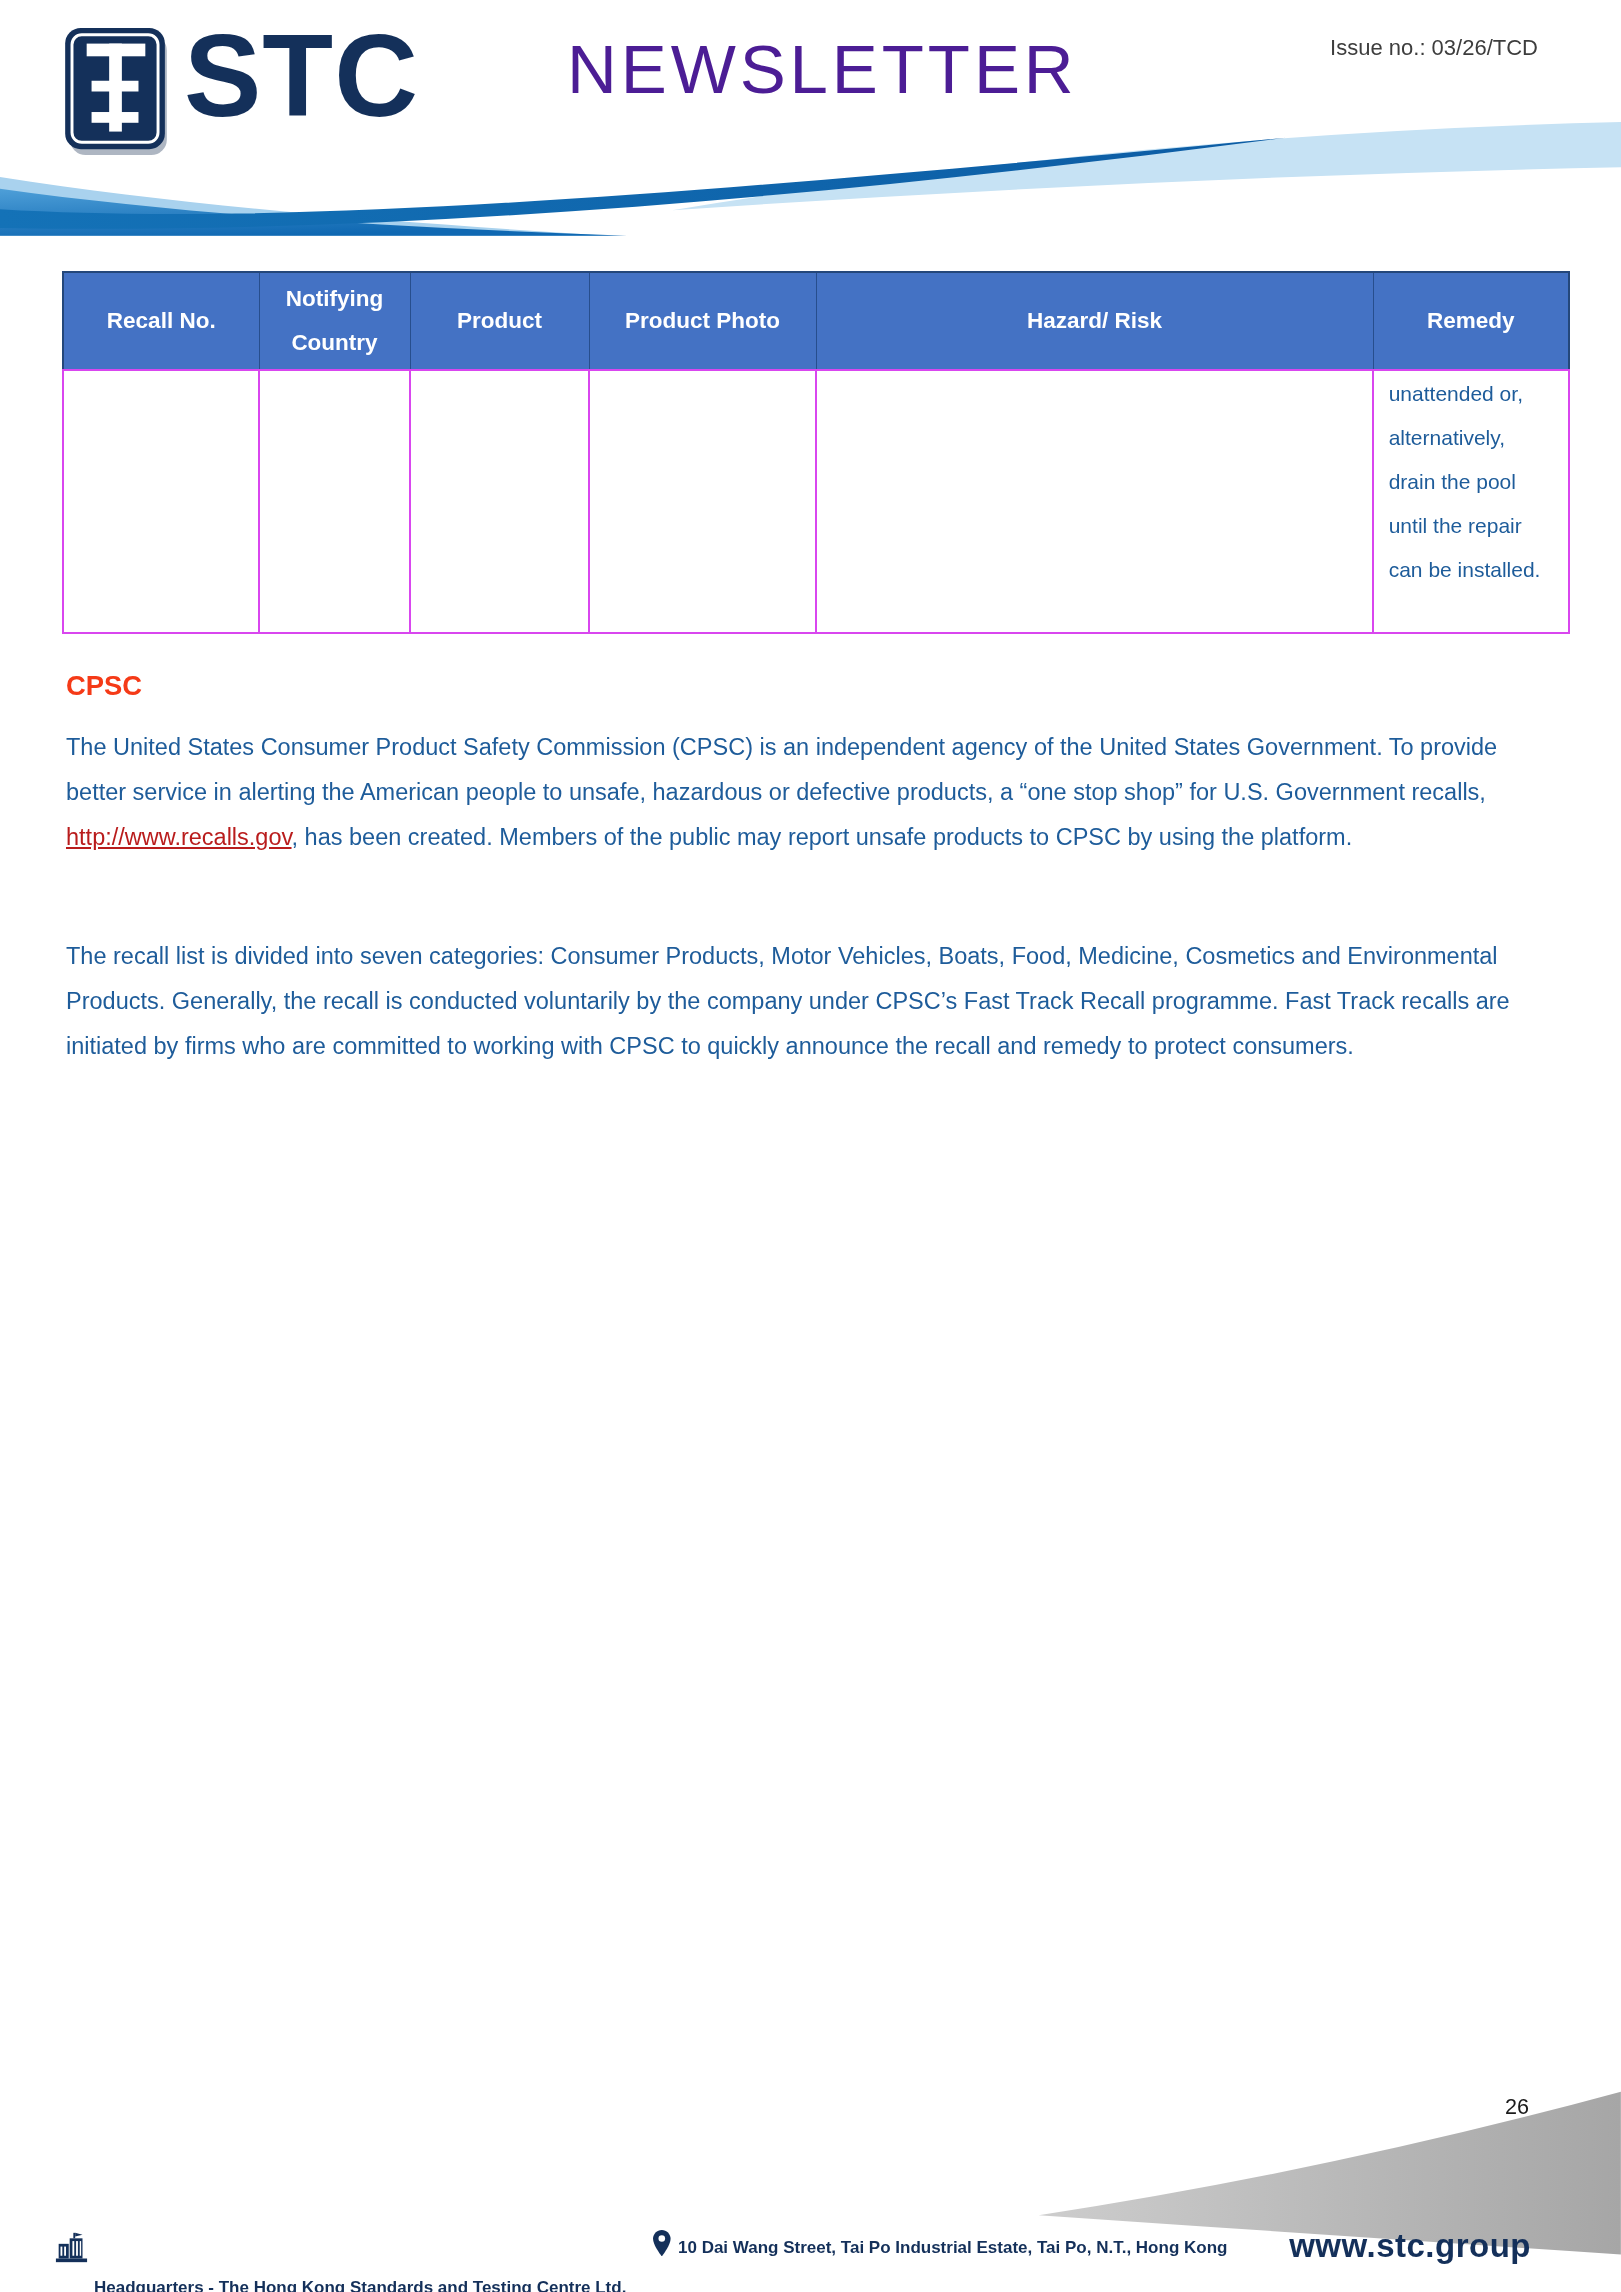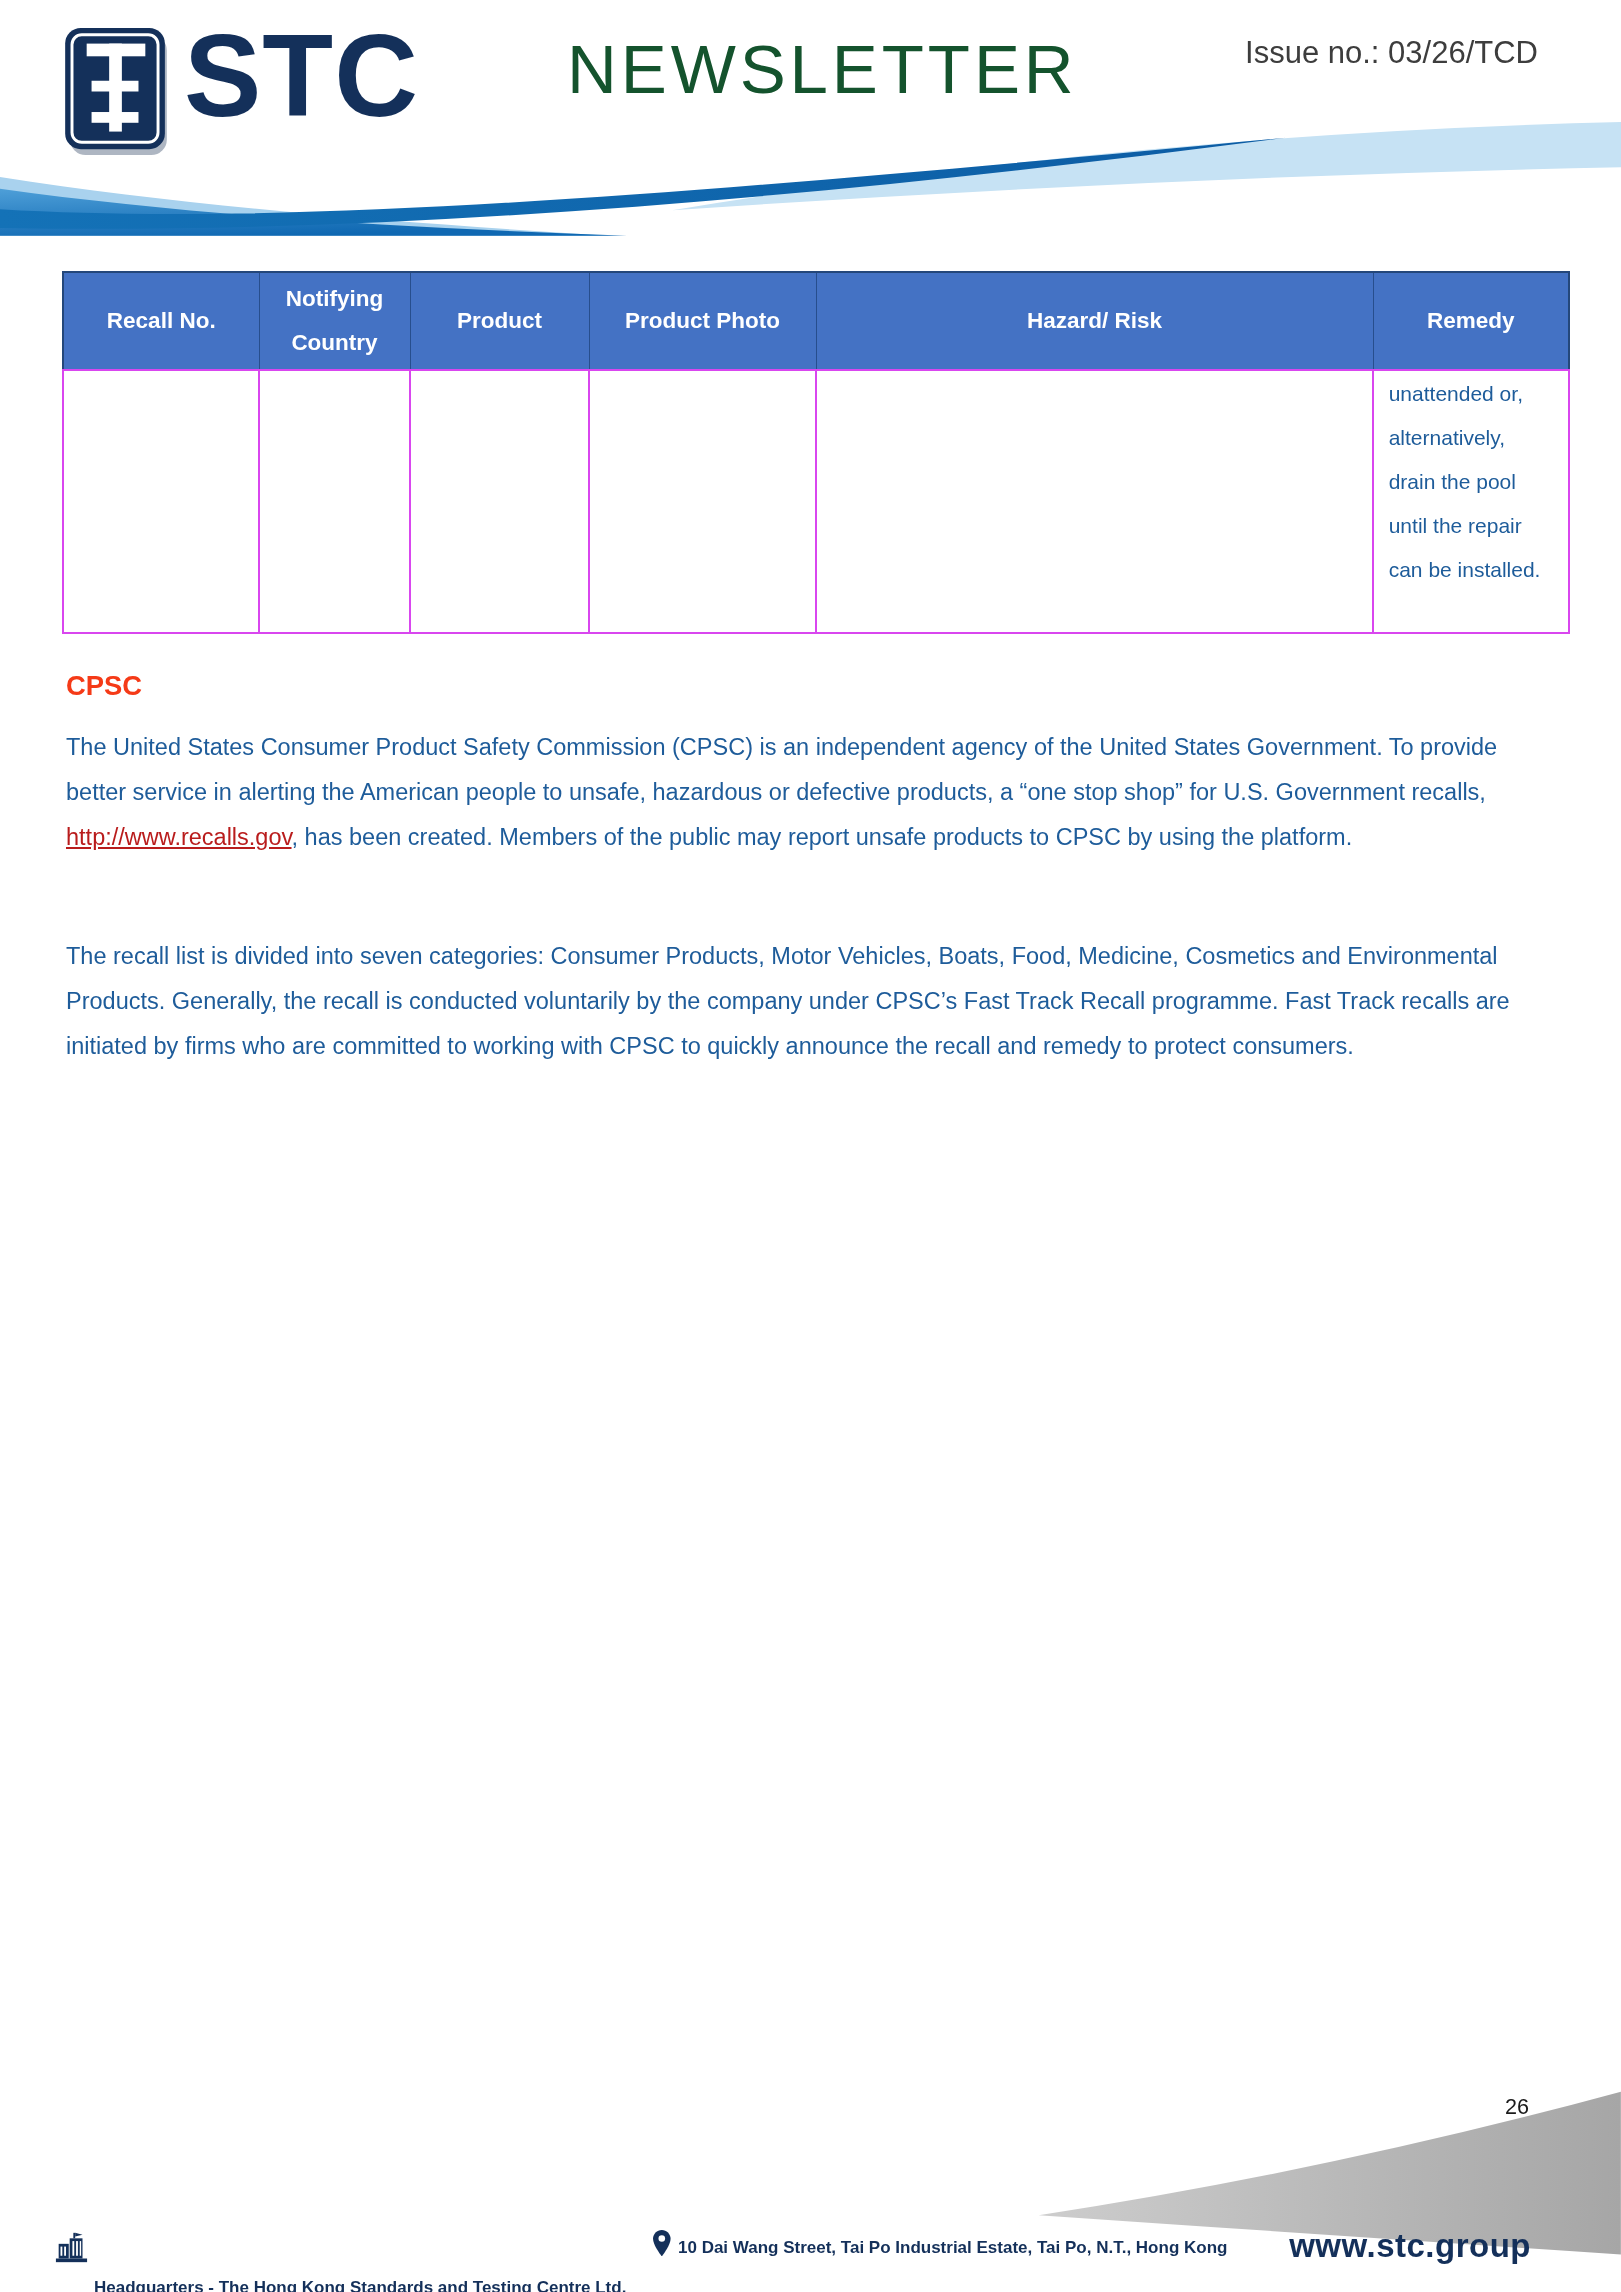--- a/index.html
+++ b/index.html
@@ -14,26 +14,26 @@
 
   
   .logo-icon { position: absolute; left: 63px; top: 25.5px; }
   .logo-text {
     position: absolute; left: 184px; top: 17.6px;
     font-size: 116px; font-weight: bold; color: #14305A;
     letter-spacing: 1px; line-height: 1;
   }
   .newsletter-title {
     position: absolute; left: 567px; top: 35px;
-    font-size: 69px; font-weight: 400; color: #14532d;
+    font-size: 69px; font-weight: 400; color: #4c1d95;
     letter-spacing: 3.9px; line-height: 1;
   }
   .issue-no {
     position: absolute; left: 1215px; top: 35px; width: 323px;
-    text-align: right; font-size: 31px; color: #3D3D3D;
+    text-align: right; font-size: 22px; color: #3D3D3D;
   }
   .wave { position: absolute; left: 0; top: 116px; }
 
   
   .recall-table {
     position: absolute; left: 62px; top: 271px; width: 1506px;
     border-collapse: collapse; table-layout: fixed;
     border: 2px solid #24477A;
   }
   .recall-table th {

